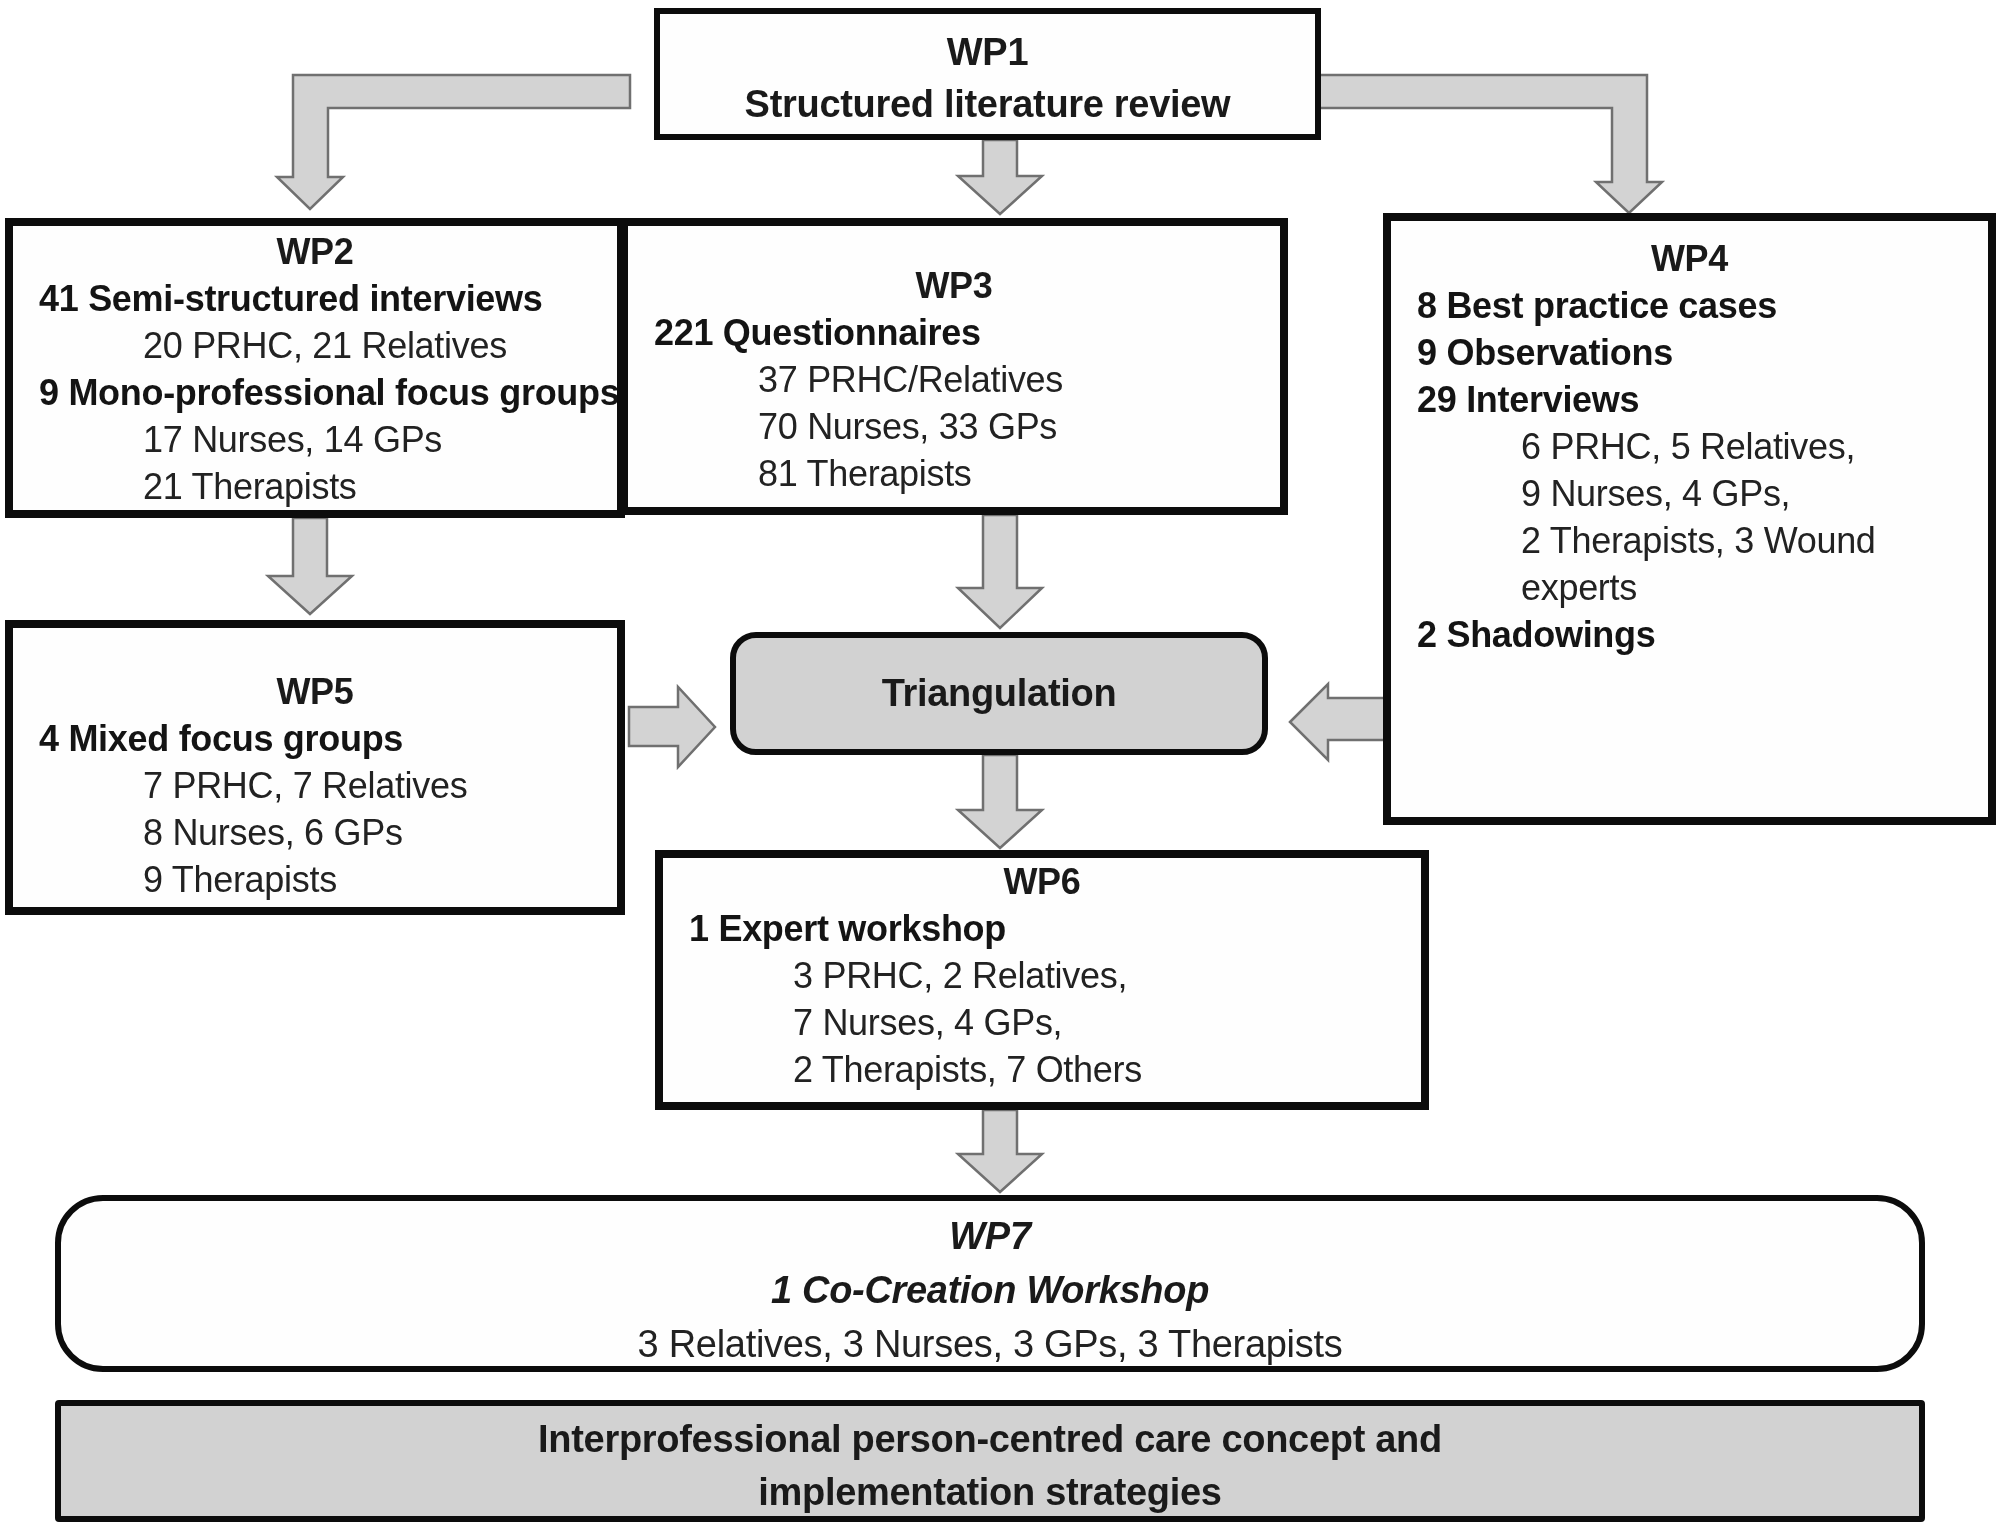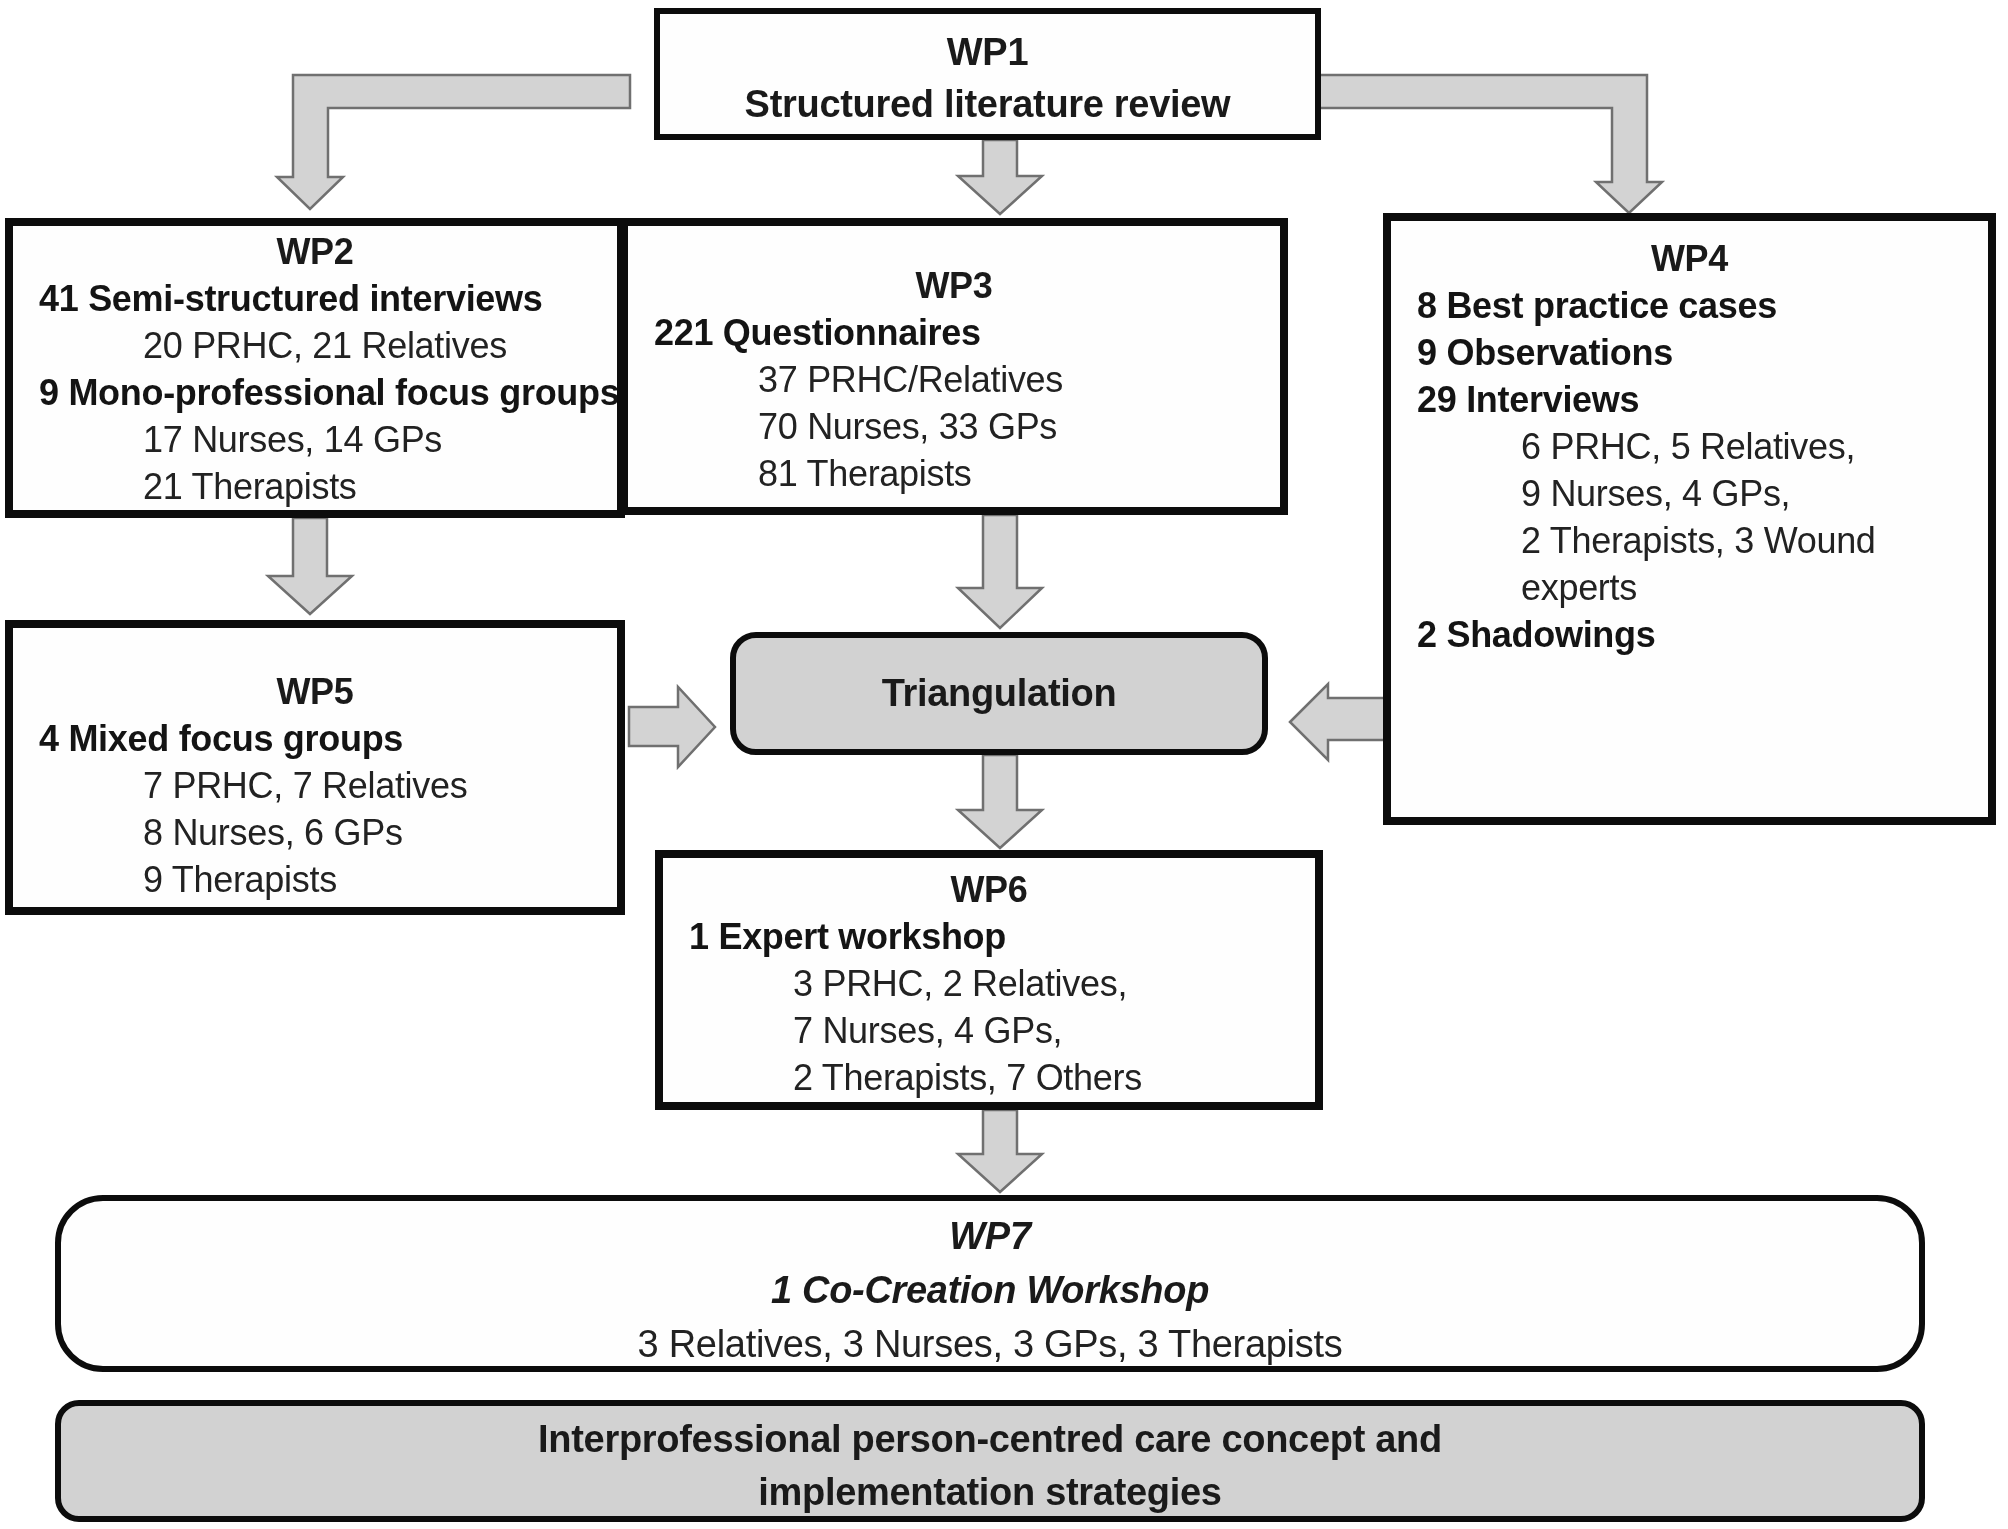--- a/index.html
+++ b/index.html
@@ -28,38 +28,38 @@
   .wp1{
     left:654px;top:8px;width:667px;height:132px;border-width:6px;
     text-align:center;padding-top:12px;
   }
   .wp1 .t{font-weight:700;font-size:38px;line-height:52px;}
 
   .wp2{left:5px;top:218px;width:620px;height:300px;padding-top:2px;}
   .wp3{left:620px;top:218px;width:668px;height:297px;padding-top:36px;}
   .wp4{left:1383px;top:213px;width:613px;height:612px;padding-top:14px;}
   .wp5{left:5px;top:620px;width:620px;height:295px;padding-top:40px;}
-  .wp6{left:655px;top:850px;width:668px;height:260px;padding-top:8px;}
+  .wp6{left:655px;top:850px;width:774px;height:260px;}
 
   .triangulation{
     left:730px;top:632px;width:538px;height:123px;border-width:6px;border-radius:26px;
     background:var(--gray-fill,#d2d2d2);
     display:flex;align-items:center;justify-content:center;
     font-weight:700;font-size:38px;
   }
 
   .wp7{
     left:55px;top:1195px;width:1870px;height:177px;border-width:6px;border-radius:48px;
     text-align:center;padding-top:8px;background:#fefefe;
   }
   .wp7 .t{font-size:38px;line-height:54px;font-weight:700;font-style:italic;}
   .wp7 .r{font-size:38px;line-height:54px;font-weight:400;color:#222;}
 
   .outcome{
-    left:55px;top:1400px;width:1870px;height:122px;border-width:6px;border-radius:24px;
+    left:55px;top:1400px;width:1870px;height:122px;border-width:6px;border-radius:4px;
     background:var(--gray-fill,#d2d2d2);
     text-align:center;padding-top:7px;
   }
   .outcome .t{font-weight:700;font-size:38px;line-height:53px;}
 </style>
 </head>
 <body>
 
 <div class="stage">
 

